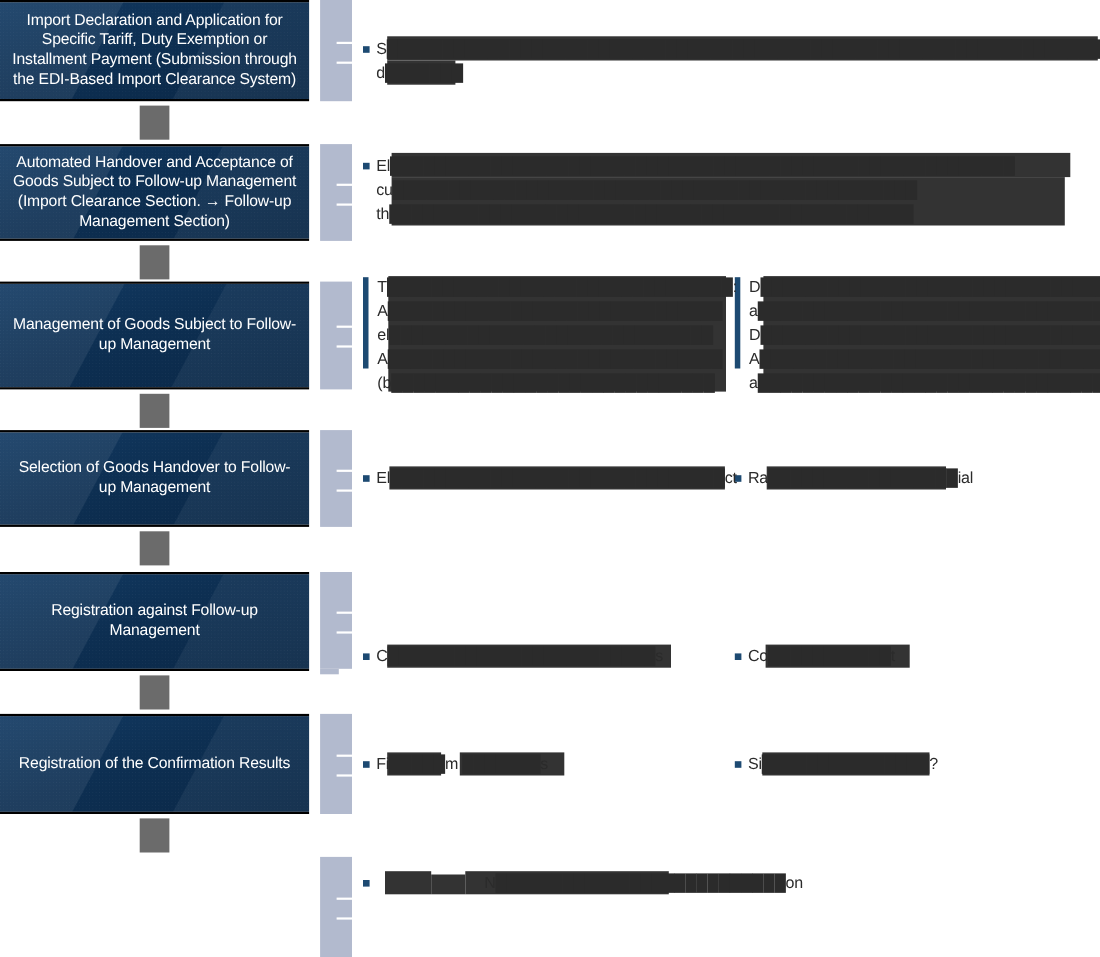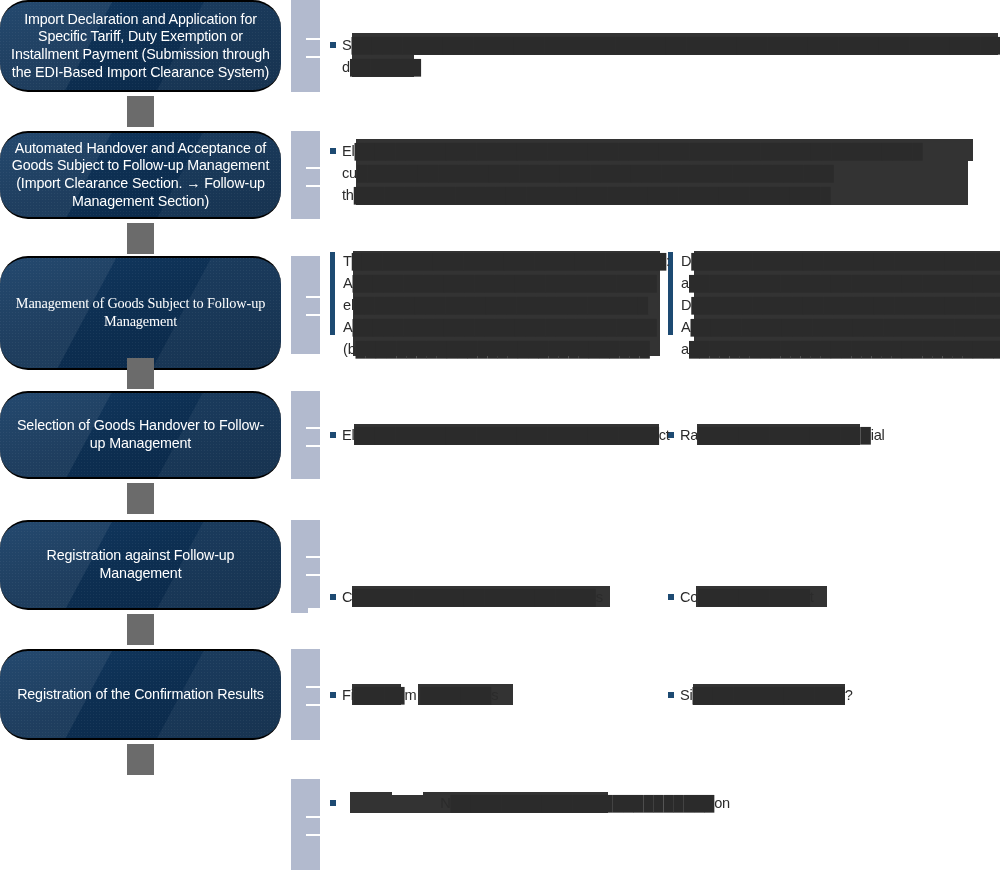--- a/index.html
+++ b/index.html
@@ -36,21 +36,20 @@
     border-top: 2px solid #000000;
     border-bottom: 2px solid #000000;
     display: flex;
     align-items: center;
     justify-content: center;
     color: #ffffff;
     text-align: center;
     font-size: 14.3px;
     line-height: 17.6px;
     letter-spacing: -0.15px;
-    border-radius: 28px;
   }
   .stage-box .label { padding: 0 10px; }
 
   
   .connector-arrow {
     position: absolute;
     left: 127px;
     width: 27px;
     background: #6b6b6b;
   }
@@ -179,21 +178,21 @@
         <span class="txt">El████████████████████████████████████████████████████████
 cu███████████████████████████████████████████████
 th███████████████████████████████████████████████</span>
         <span class="redact" style="left:26px; top:-1px; width:617px; height:22px;"></span>
         <span class="redact" style="left:26px; top:21px; width:612px; height:44px;"></span>
       </div>
     </div>
   </div>
   <div class="connector-arrow" style="top:223px; height:31px;"></div>
 
-  <div class="stage-box" style="top:256px; height:114px;font-family:Liberation Serif, serif;">
+  <div class="stage-box" style="top:256px; height:98px;">
     <div class="label">Management of Goods
 Subject to Follow-up
 Management</div>
   </div>
   <div class="rail" style="top:256px; height:98px;">
     <div class="dash" style="top:40px;"></div>
     <div class="dash" style="top:58px;"></div>
   </div>
   <div class="content-row" style="top:250px; height:110px;">
     <div class="col" style="left:0px; width:330px;">

